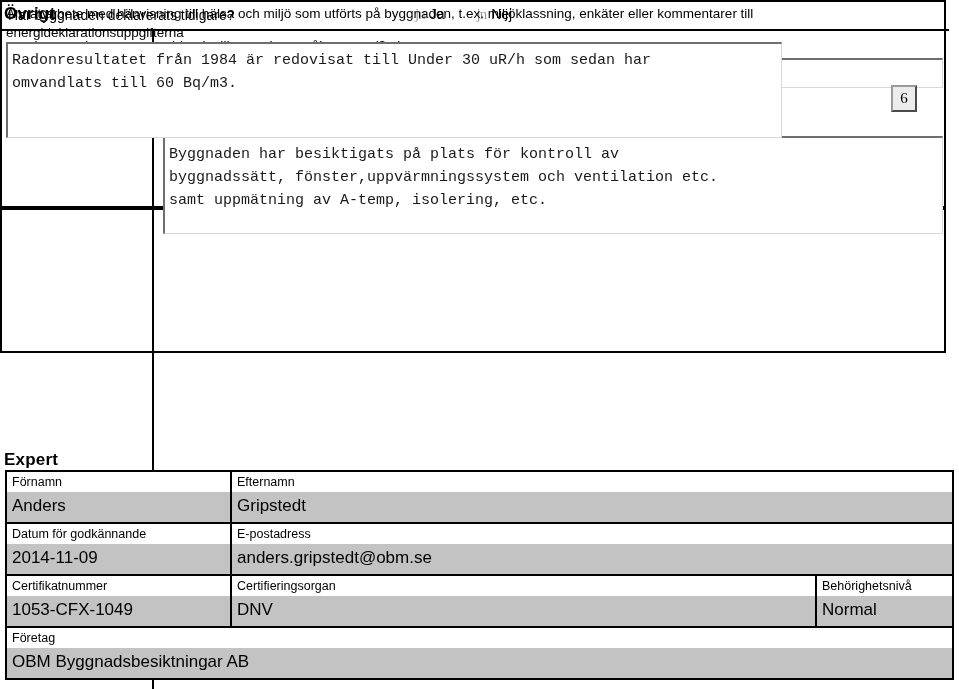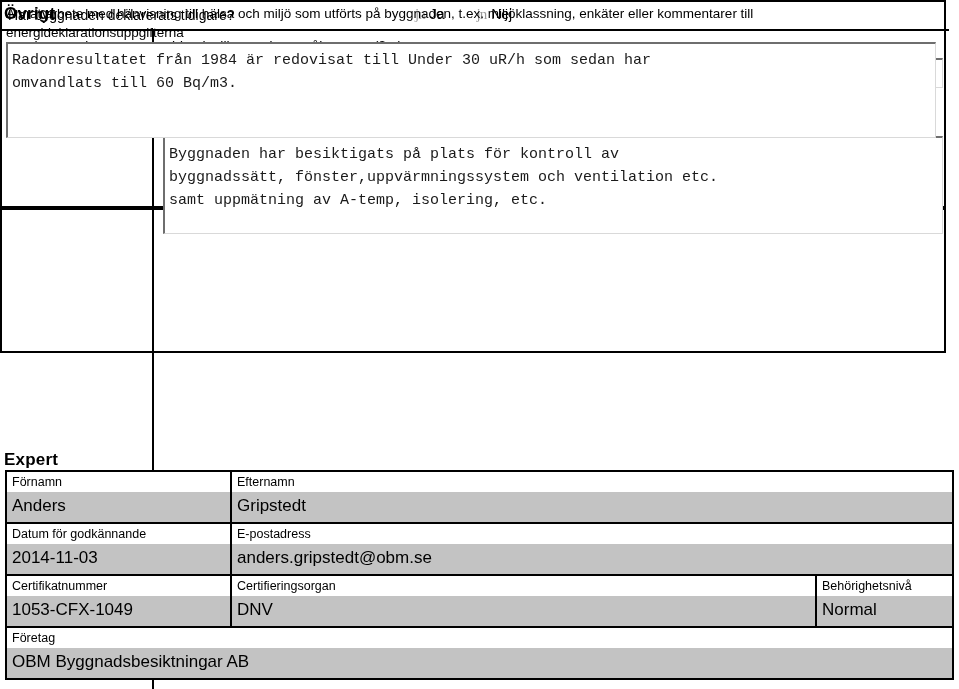--- a/index.html
+++ b/index.html
@@ -187,21 +187,21 @@
     left: 6px;
     top: 4px;
     width: 928px;
     font-size: 13.5px;
     line-height: 19px;
   }
 
   #textarea-annat {
     left: 6px;
     top: 42px;
-    width: 930px;
+    width: 776px;
     height: 96px;
   }
 
   
   #expert-heading {
     left: 4px;
     top: 450px;
   }
 
   #expert-table {
@@ -317,21 +317,21 @@
         <span class="exp-value">Anders</span>
       </td>
       <td colspan="2">
         <span class="exp-label">Efternamn</span>
         <span class="exp-value">Gripstedt</span>
       </td>
     </tr>
     <tr>
       <td>
         <span class="exp-label">Datum för godkännande</span>
-        <span class="exp-value">2014-11-03</span>
+        <span class="exp-value">2014-11-09</span>
       </td>
       <td colspan="2">
         <span class="exp-label">E-postadress</span>
         <span class="exp-value">anders.gripstedt@obm.se</span>
       </td>
     </tr>
     <tr>
       <td>
         <span class="exp-label">Certifikatnummer</span>
         <span class="exp-value">1053-CFX-1049</span>

